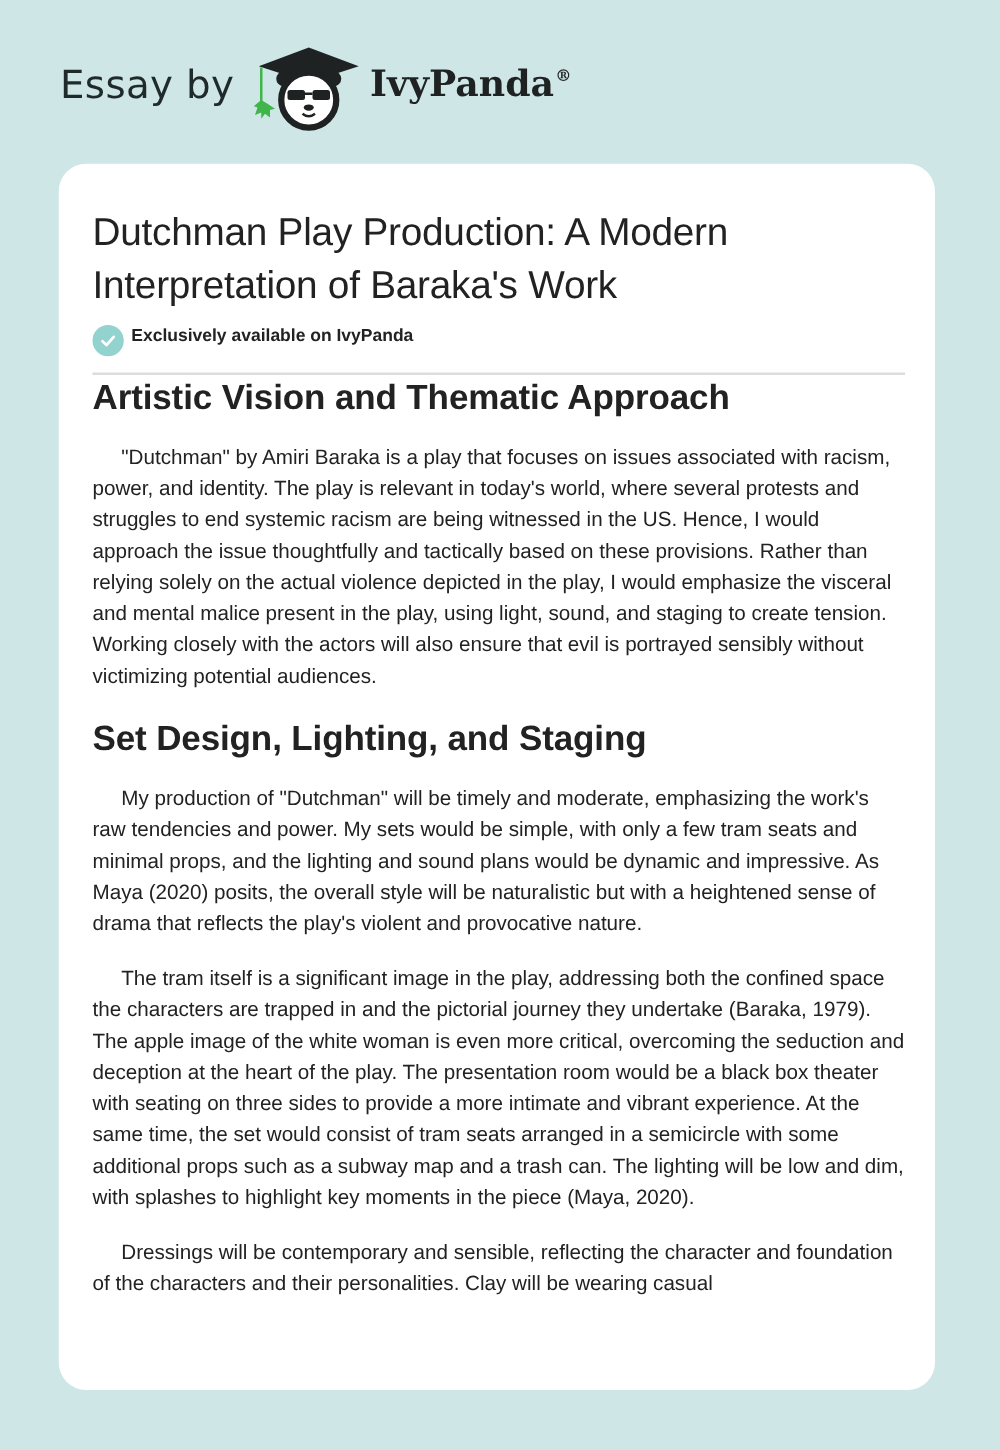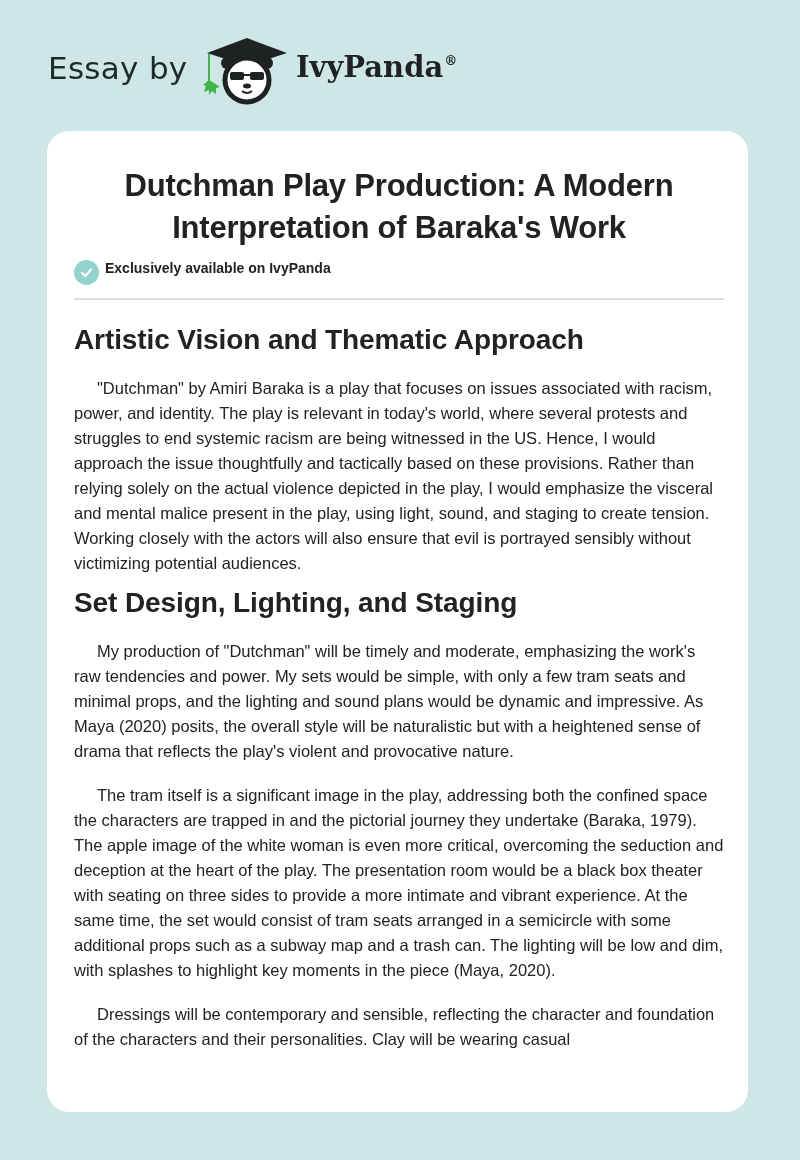--- a/index.html
+++ b/index.html
@@ -28,40 +28,39 @@
   }
   .brand sup { font-size: 13px; vertical-align: 12px; margin-left: 1px; }
 
   .card {
     position: absolute; left: 47px; top: 131px; width: 701px; height: 981px;
     background: #ffffff; border-radius: 22px; overflow: hidden;
   }
   .inner { position: absolute; left: 27px; top: 0; width: 650px; }
   .title {
     margin: 34px 0 0 0;
-    font-size: 31px; line-height: 42px; font-weight: bold; color: #222;
+    font-size: 31px; line-height: 42px; font-weight: normal; color: #222;
     letter-spacing: -0.2px;
-    text-align: center;
   }
   .exclusive {
     display: flex; align-items: flex-start; margin-top: 11px; height: 28px;
   }
   .check {
     width: 25px; height: 25px; border-radius: 50%; background: #93d3cf;
     display: flex; align-items: center; justify-content: center; margin-right: 6px;
   }
   .exclusive-label { font-size: 14px; font-weight: bold; color: #222; }
   .divider { height: 2px; background: #dcdcdc; margin-top: 10px; width: 650px; }
 
   .section-heading {
     font-size: 28px; font-weight: bold; color: #222; margin: 0;
     line-height: 36px; letter-spacing: -0.1px;
   }
-  .h1 { margin-top: 22px; }
-  .h2 { margin-top: 9px; }
+  .h1 { }
+  .h2 { margin-top: 19px; }
   p.para {
     margin: 0; font-size: 16.5px; line-height: 25px; color: #222;
     text-indent: 23px;
   }
   .p1 { margin-top: 18px !important; }
   .p2 { margin-top: 18px !important; }
   .p3 { margin-top: 19px !important; }
   .p4 { margin-top: 19px !important; }
 </style>
 </head>

